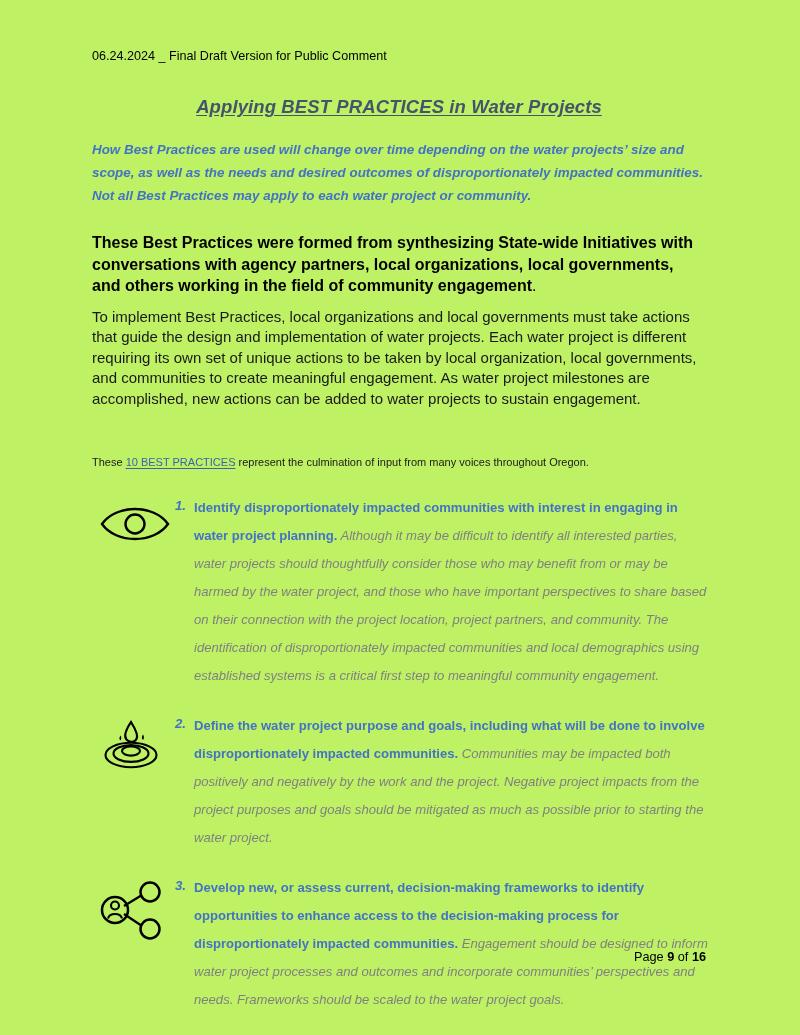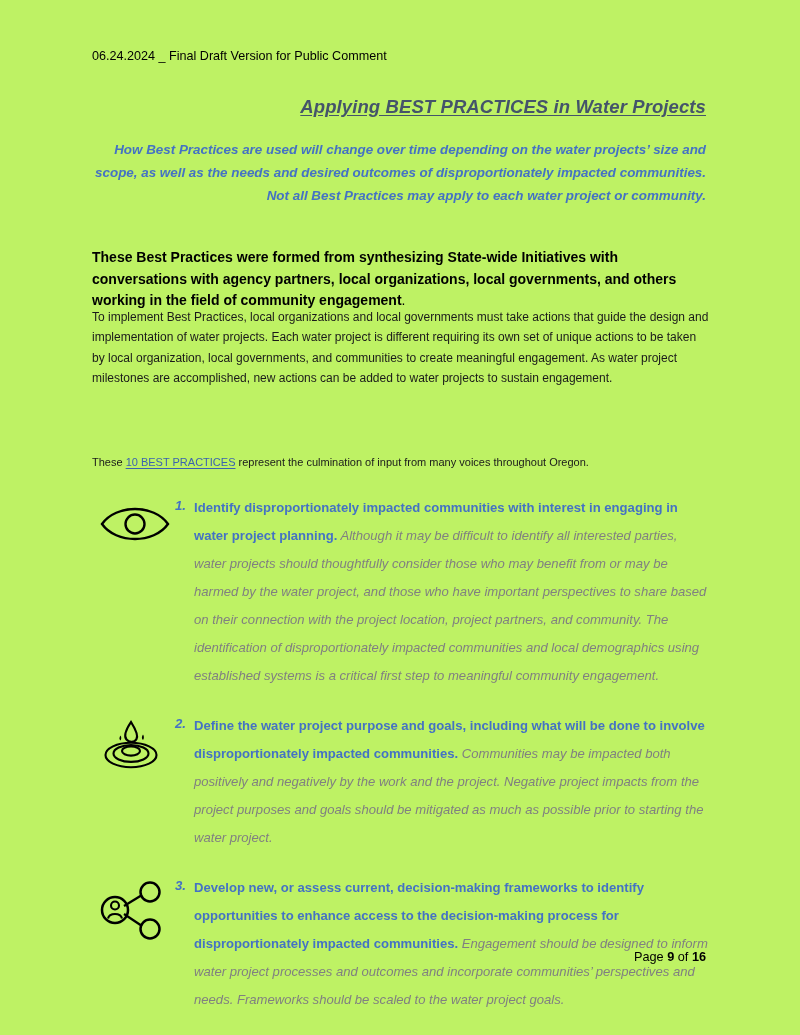--- a/index.html
+++ b/index.html
@@ -30,66 +30,66 @@
     color: #000;
     white-space: pre;
   }
 
   
   .doc-title {
     position: absolute;
     left: 92px;
     top: 96px;
     width: 614px;
-    text-align: right;
+    text-align: center;
     font-size: 18.5px;
     font-weight: bold;
     font-style: italic;
     color: #44546a;
     letter-spacing: 0.1px;
   }
   .doc-title span {
     text-decoration: underline;
     text-underline-offset: 2px;
   }
 
   
   .intro {
     position: absolute;
     left: 92px;
     top: 138px;
     width: 614px;
-    text-align: right;
+    text-align: left;
     font-size: 13.4px;
     font-style: italic;
     font-weight: bold;
     color: #4472c4;
     line-height: 23px;
   }
 
   
   .lead {
     position: absolute;
     left: 92px;
-    top: 247px;
-    width: 614px;
-    font-size: 14px;
+    top: 232px;
+    width: 614px;
+    font-size: 16px;
     line-height: 21.5px;
     color: #000;
   }
   .lead b { font-weight: bold; }
   .lead .plain { font-weight: normal; }
 
   
   .para {
     position: absolute;
     left: 92px;
     top: 307px;
     width: 617px;
-    font-size: 12px;
+    font-size: 15px;
     line-height: 20.4px;
     color: #1a1a1a;
   }
 
   
   .linkline {
     position: absolute;
     left: 92px;
     top: 452px;
     width: 617px;

